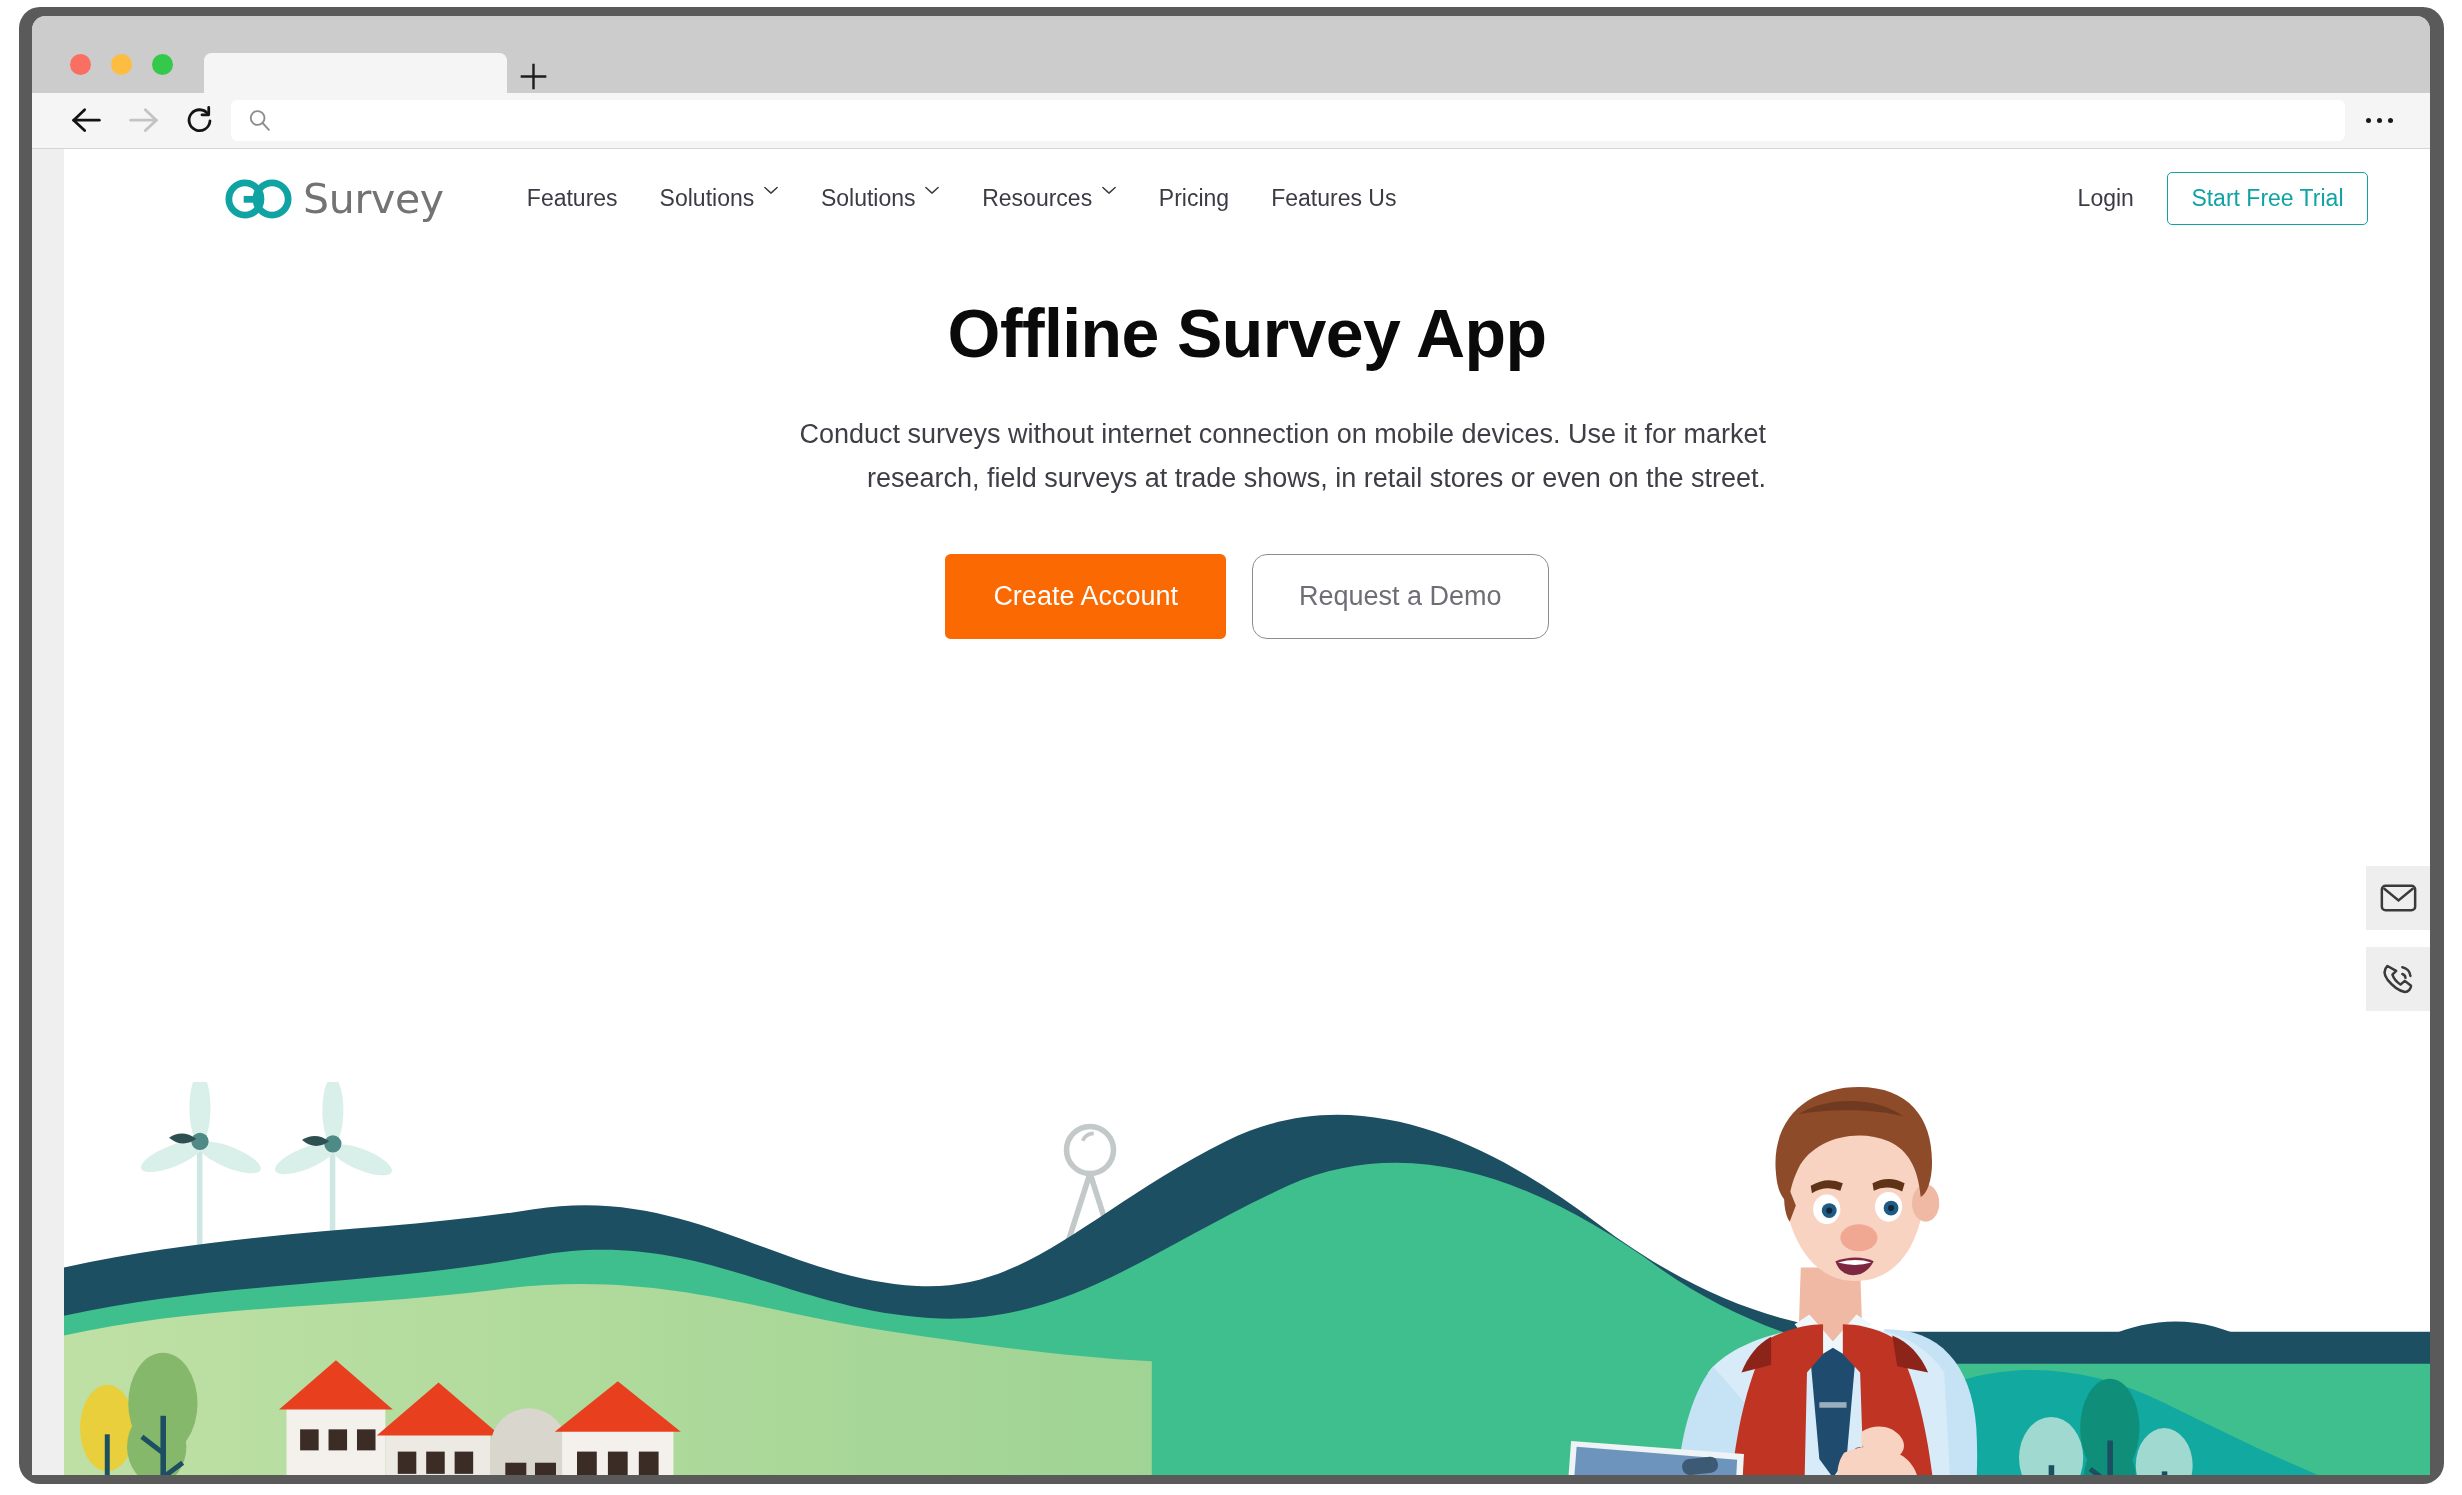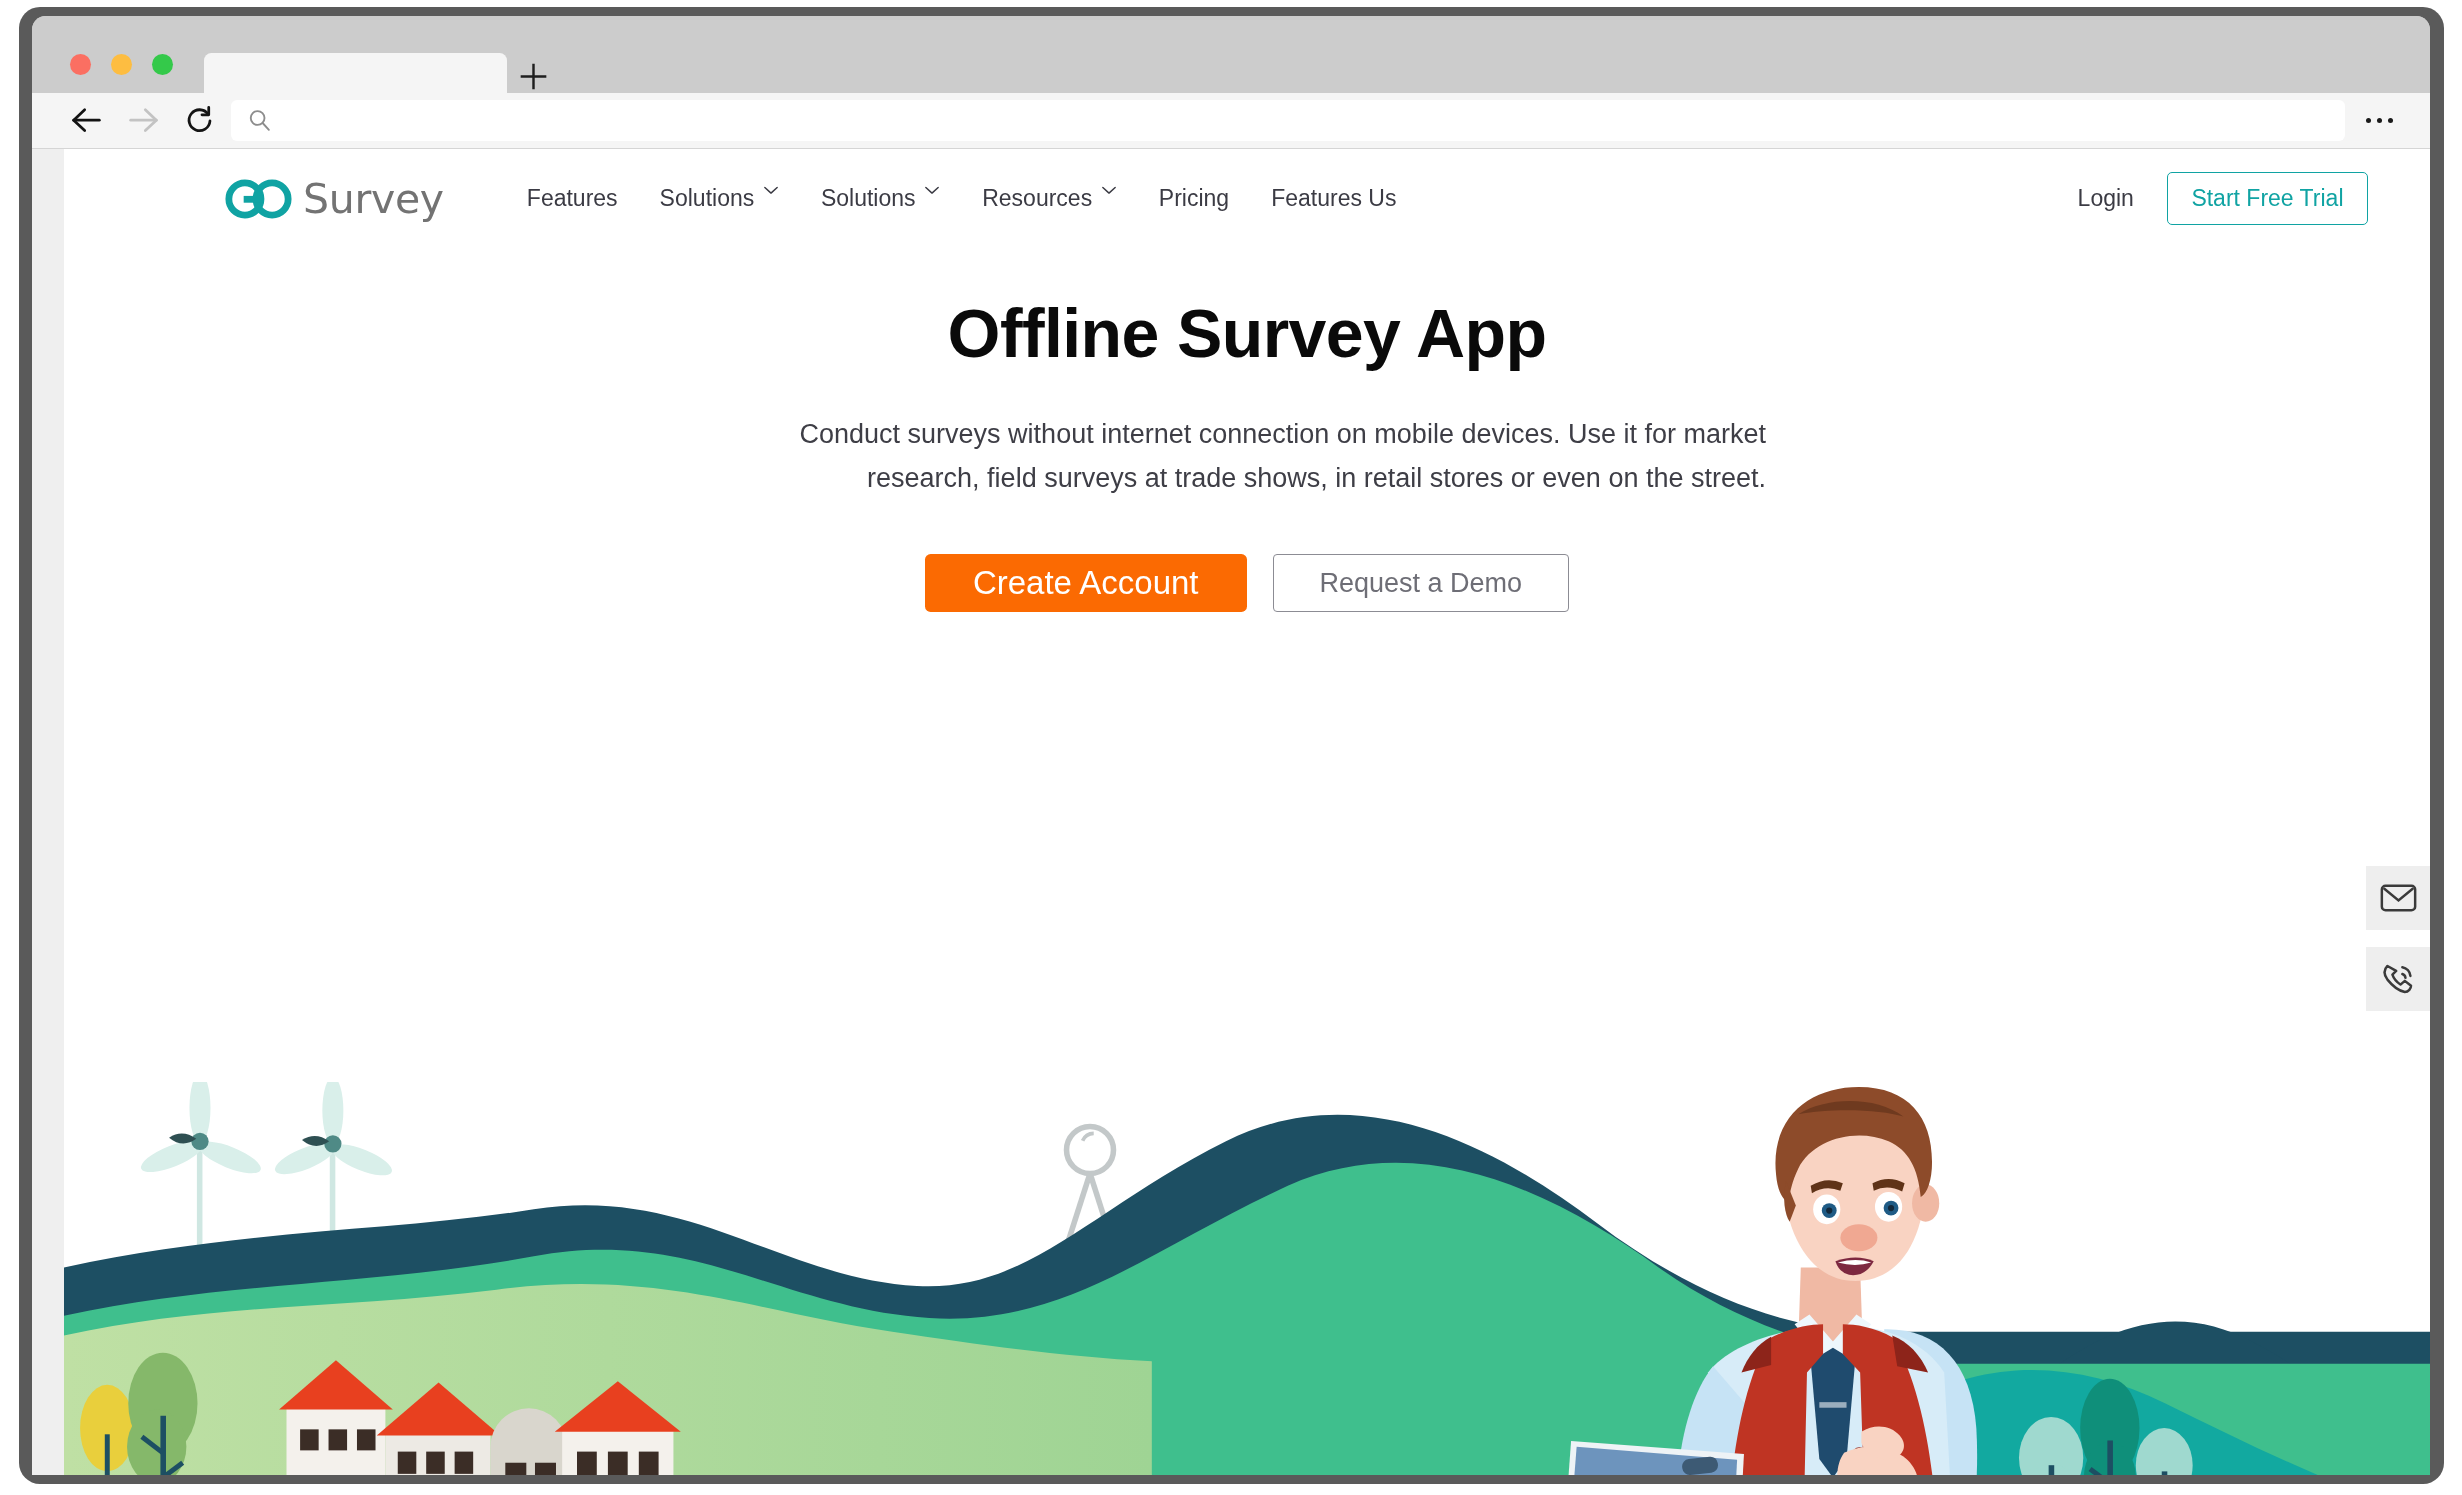--- a/index.html
+++ b/index.html
@@ -184,32 +184,32 @@
     color: #3e3e46;
     font-weight: 300;
   }
   .hero-ctas {
     margin-top: 54px;
     display: flex; justify-content: center; gap: 26px;
   }
   .btn-primary {
     background: #fb6a02;
     color: #ffffff;
-    font-size: 33px;
+    font-size: 27px;
     padding: 10px 48px;
     border-radius: 5.6px;
     border: none;
     white-space: nowrap;
   }
   .btn-secondary {
     background: #ffffff;
     color: #6e6e76;
     font-size: 27px;
-    padding: 10px 46px;
-    border-radius: 4px;
+    padding: 26px 46px;
+    border-radius: 15px;
     border: 1.9px solid #8c8c94;
     white-space: nowrap;
   }
 
   
   .illustration {
     position: absolute;
     left: 0; right: 0;
     top: 834px;
     height: 513px;

